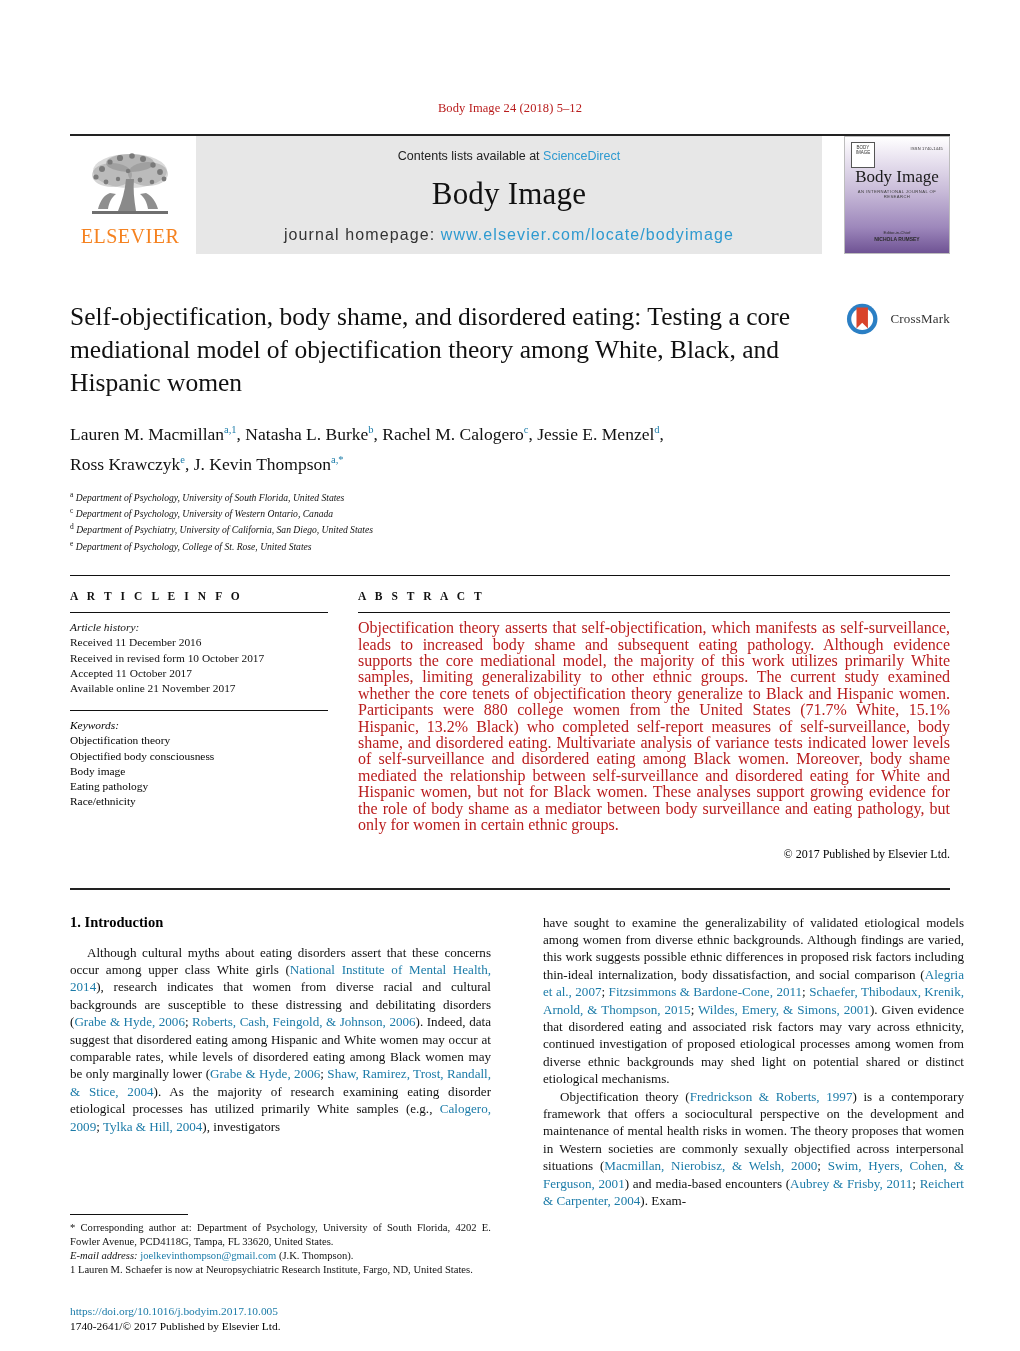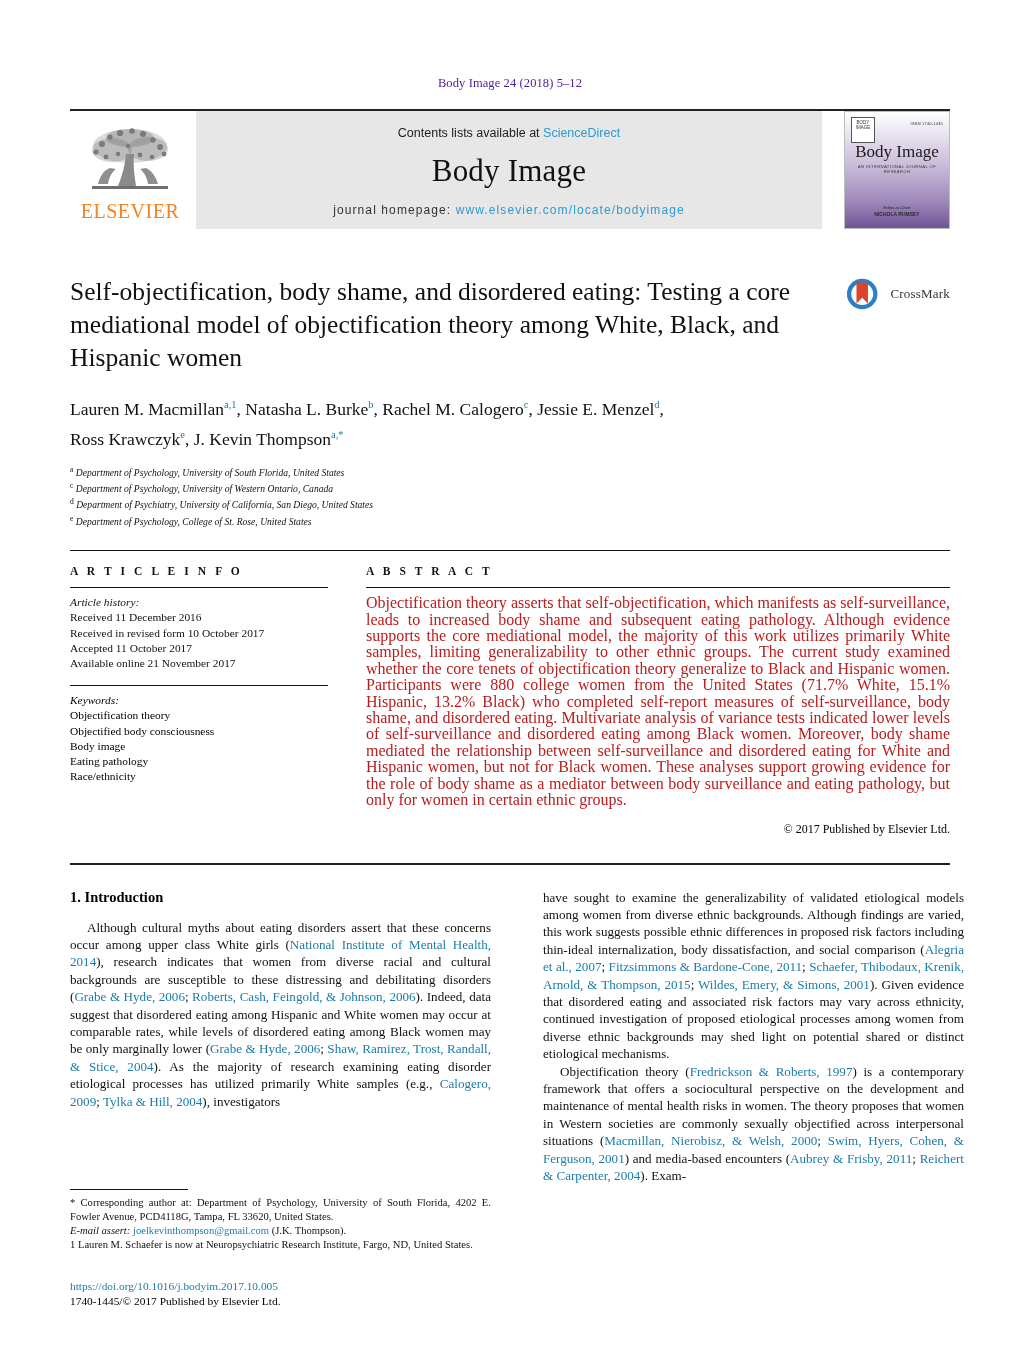--- a/index.html
+++ b/index.html
@@ -19,23 +19,23 @@
     position: relative;
     width: 1020px;
     height: 1351px;
     box-sizing: border-box;
     padding: 0 70px;
   }
 
   
   .running-head {
     text-align: center;
-    color: #4c1d95;
+    color: #b91c1c;
     font-size: 12.5px;
-    padding-top: 76px;
+    padding-top: 101px;
     letter-spacing: .1px;
   }
 
   
   .hdr {
     margin-top: 18px;
     border-top: 2px solid #222;
     display: flex;
     align-items: stretch;
     height: 118px;
@@ -77,21 +77,21 @@
   .contents-line .sd { color: #2e9ad0; }
   .journal-title {
     font-family: "Liberation Serif", serif;
     font-size: 31px;
     color: #111;
     margin: 13px 0 14px 0;
     letter-spacing: .2px;
   }
   .homepage-line {
     font-family: "Liberation Sans", sans-serif;
-    font-size: 12px;
+    font-size: 16px;
     letter-spacing: 1.1px;
     color: #333;
   }
   .homepage-line .url { color: #2e9ad0; }
   .hdr-cover {
     width: 104px;
     flex: 0 0 104px;
     border: 1px solid #bdbdbd;
     position: relative;
     background: linear-gradient(180deg,#ffffff 0%,#efeaf4 14%,#c9bcd9 46%,#9d87bb 78%,#6f5394 100%);
@@ -169,21 +169,21 @@
   }
   .affil sup { font-style: normal; font-size: 7.5px; }
 
   
   .info-rule-top {
     margin-top: 22px;
     border-top: 1px solid #111;
   }
   .ia {
     display: flex;
-    gap: 38px;
+    gap: 30px;
     padding-top: 14px;
   }
   .ia-left { width: 258px; flex: 0 0 258px; }
   .ia-right { flex: 1 1 auto; }
   .sec-head {
     font-family: "Liberation Serif", serif;
     font-size: 11.5px;
     font-weight: bold;
     letter-spacing: 3.1px;
     color: #111;
@@ -406,29 +406,29 @@
   <div class="cols">
 
     <div class="col">
       <div class="h1">1.  Introduction</div>
       <p class="para"><span>Although cultural myths about eating disorders assert that these concerns occur among upper class White girls (</span><span class="cit">National Institute of Mental Health, 2014</span><span>), research indicates that women from diverse racial and cultural backgrounds are susceptible to these distressing and debilitating disorders (</span><span class="cit">Grabe &amp; Hyde, 2006</span><span>; </span><span class="cit">Roberts, Cash, Feingold, &amp; Johnson, 2006</span><span>). Indeed, data suggest that disordered eating among Hispanic and White women may occur at comparable rates, while levels of disordered eating among Black women may be only marginally lower (</span><span class="cit">Grabe &amp; Hyde, 2006</span><span>; </span><span class="cit">Shaw, Ramirez, Trost, Randall, &amp; Stice, 2004</span><span>). As the majority of research examining eating disorder etiological processes has utilized primarily White samples (e.g., </span><span class="cit">Calogero, 2009</span><span>; </span><span class="cit">Tylka &amp; Hill, 2004</span><span>), investigators</span></p>
 
       <div class="fn-wrap">
         <div class="fn-rule"></div>
         <p class="fn">* Corresponding author at: Department of Psychology, University of South Florida, 4202 E. Fowler Avenue, PCD4118G, Tampa, FL 33620, United States.</p>
         <p class="fn ind">
-          <i>E-mail assert:</i>
+          <i>E-mail address:</i>
           <span class="cit">joelkevinthompson@gmail.com</span>
           <span>(J.K. Thompson).</span>
         </p>
         <p class="fn">1  Lauren M. Schaefer is now at Neuropsychiatric Research Institute, Fargo, ND, United States.</p>
 
         <div class="doi-block">
           <div class="doi">https://doi.org/10.1016/j.bodyim.2017.10.005</div>
-          <div>1740-1445/© 2017 Published by Elsevier Ltd.</div>
+          <div>1740-2641/© 2017 Published by Elsevier Ltd.</div>
         </div>
       </div>
     </div>
 
     <div class="col">
       <p class="para" style="text-indent:0;"><span>have sought to examine the generalizability of validated etiological models among women from diverse ethnic backgrounds. Although findings are varied, this work suggests possible ethnic differences in proposed risk factors including thin-ideal internalization, body dissatisfaction, and social comparison (</span><span class="cit">Alegria et al., 2007</span><span>; </span><span class="cit">Fitzsimmons &amp; Bardone-Cone, 2011</span><span>; </span><span class="cit">Schaefer, Thibodaux, Krenik, Arnold, &amp; Thompson, 2015</span><span>; </span><span class="cit">Wildes, Emery, &amp; Simons, 2001</span><span>). Given evidence that disordered eating and associated risk factors may vary across ethnicity, continued investigation of proposed etiological processes among women from diverse ethnic backgrounds may shed light on potential shared or distinct etiological mechanisms.</span></p>
       <p class="para"><span>Objectification theory (</span><span class="cit">Fredrickson &amp; Roberts, 1997</span><span>) is a contemporary framework that offers a sociocultural perspective on the development and maintenance of mental health risks in women. The theory proposes that women in Western societies are commonly sexually objectified across interpersonal situations (</span><span class="cit">Macmillan, Nierobisz, &amp; Welsh, 2000</span><span>; </span><span class="cit">Swim, Hyers, Cohen, &amp; Ferguson, 2001</span><span>) and media-based encounters (</span><span class="cit">Aubrey &amp; Frisby, 2011</span><span>; </span><span class="cit">Reichert &amp; Carpenter, 2004</span><span>). Exam-</span></p>
     </div>
   </div>
 

